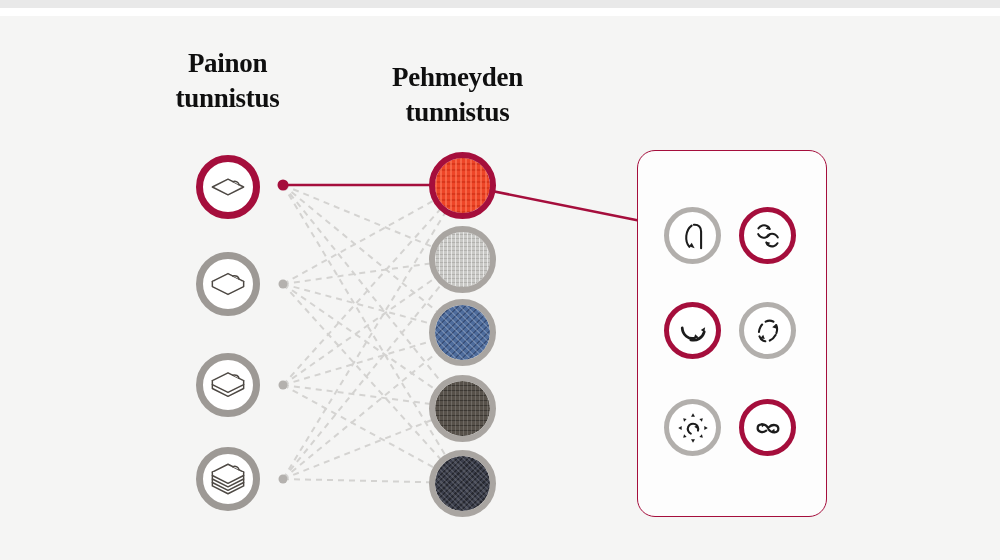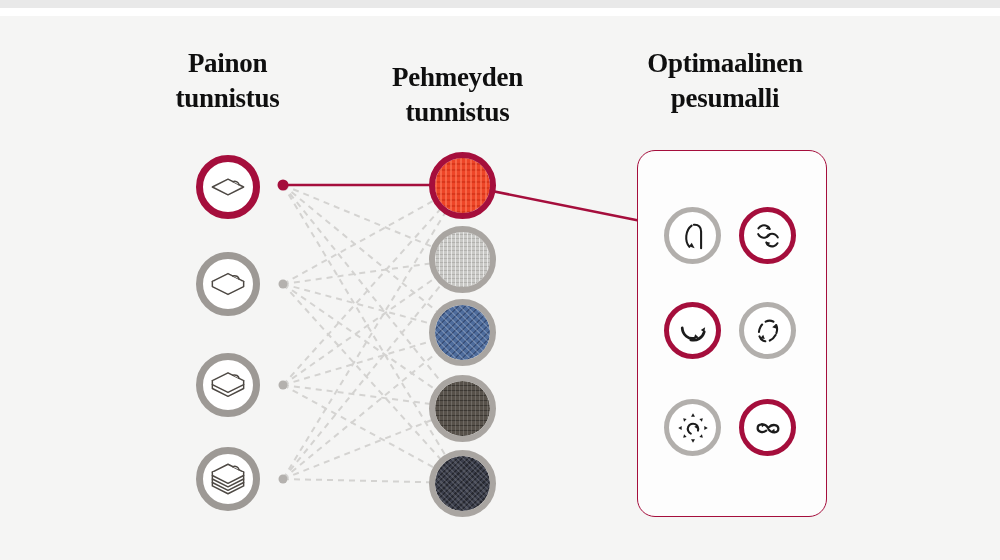--- a/index.html
+++ b/index.html
@@ -69,22 +69,20 @@
 <body>
 
 <div class="stage">
   <div class="strip top"></div>
   <div class="strip bottom"></div>
 
   <h2 class="col-title" id="title-weight">Painon
 tunnistus</h2>
   <h2 class="col-title" id="title-softness">Pehmeyden
 tunnistus</h2>
-  <h2 class="col-title" id="title-wash">Optimaalinen
-pesumalli</h2>
 
   <svg class="net" width="1000" height="560">
     <g stroke="#d4d3d1" stroke-width="2" stroke-dasharray="6 5">
       <line x1="283" y1="177" x2="462" y2="251"></line>
       <line x1="283" y1="177" x2="462" y2="324"></line>
       <line x1="283" y1="177" x2="462" y2="400"></line>
       <line x1="283" y1="177" x2="462" y2="475"></line>
       <line x1="283" y1="276" x2="462" y2="177"></line>
       <line x1="283" y1="276" x2="462" y2="251"></line>
       <line x1="283" y1="276" x2="462" y2="324"></line>

